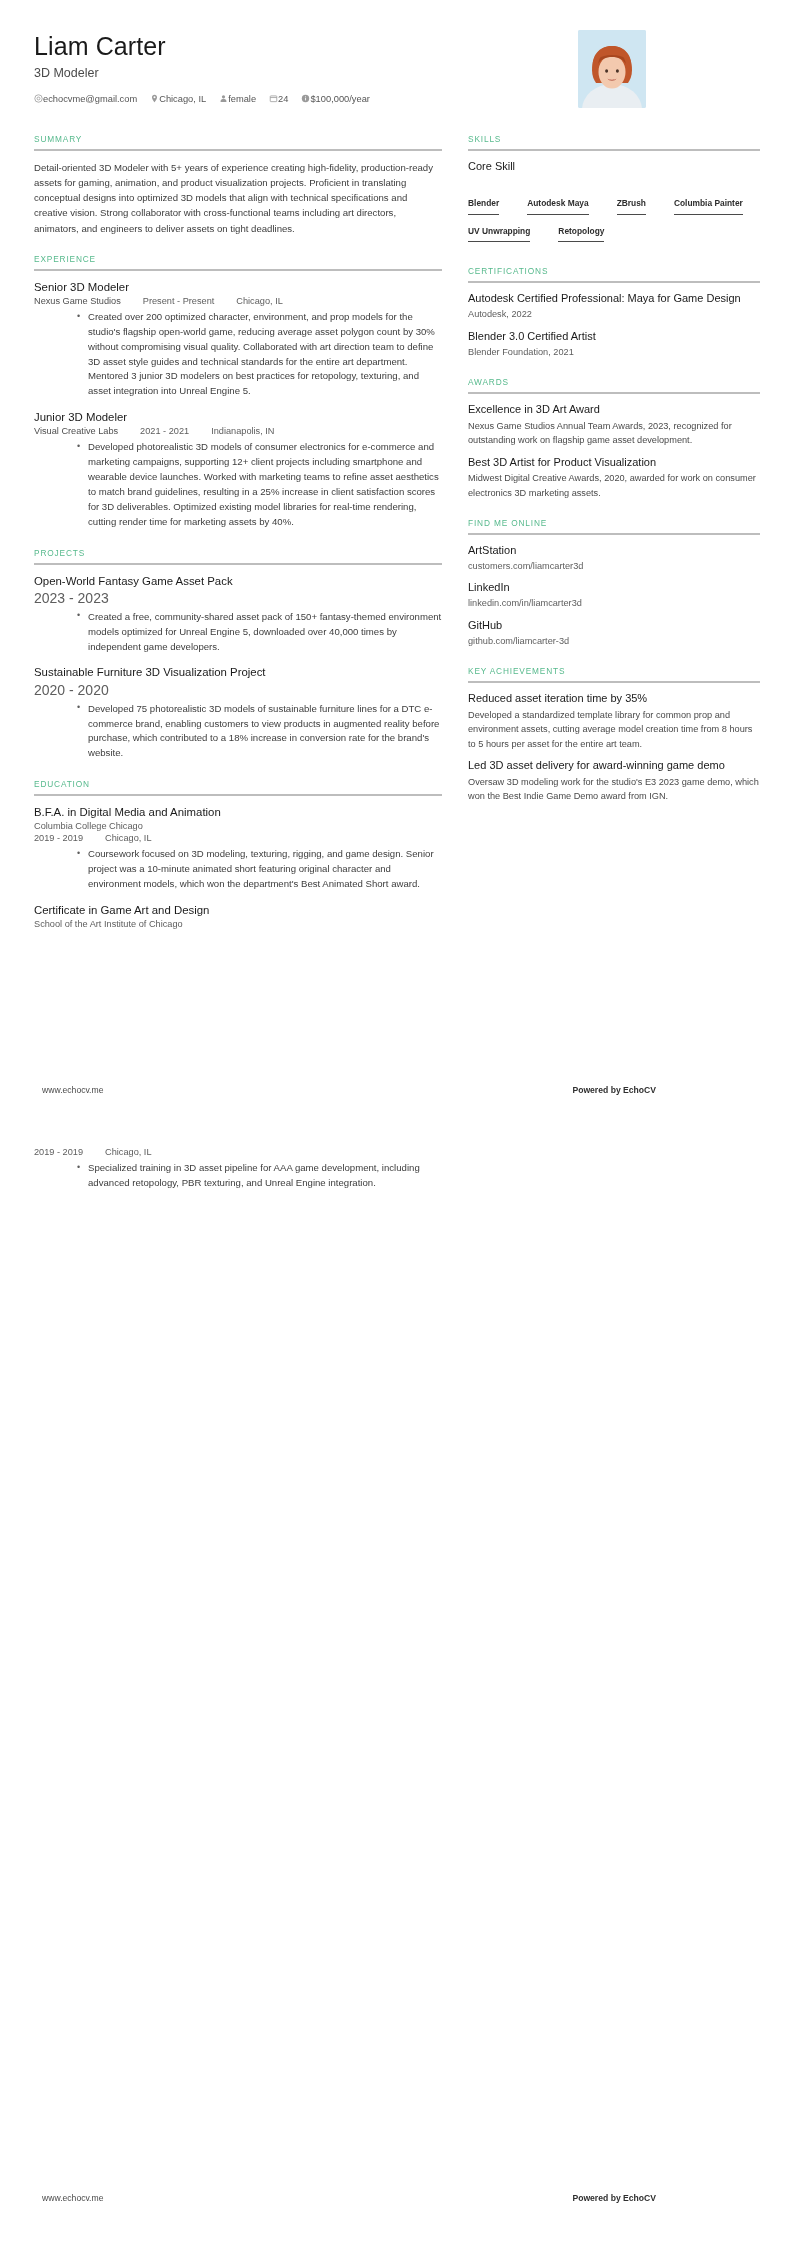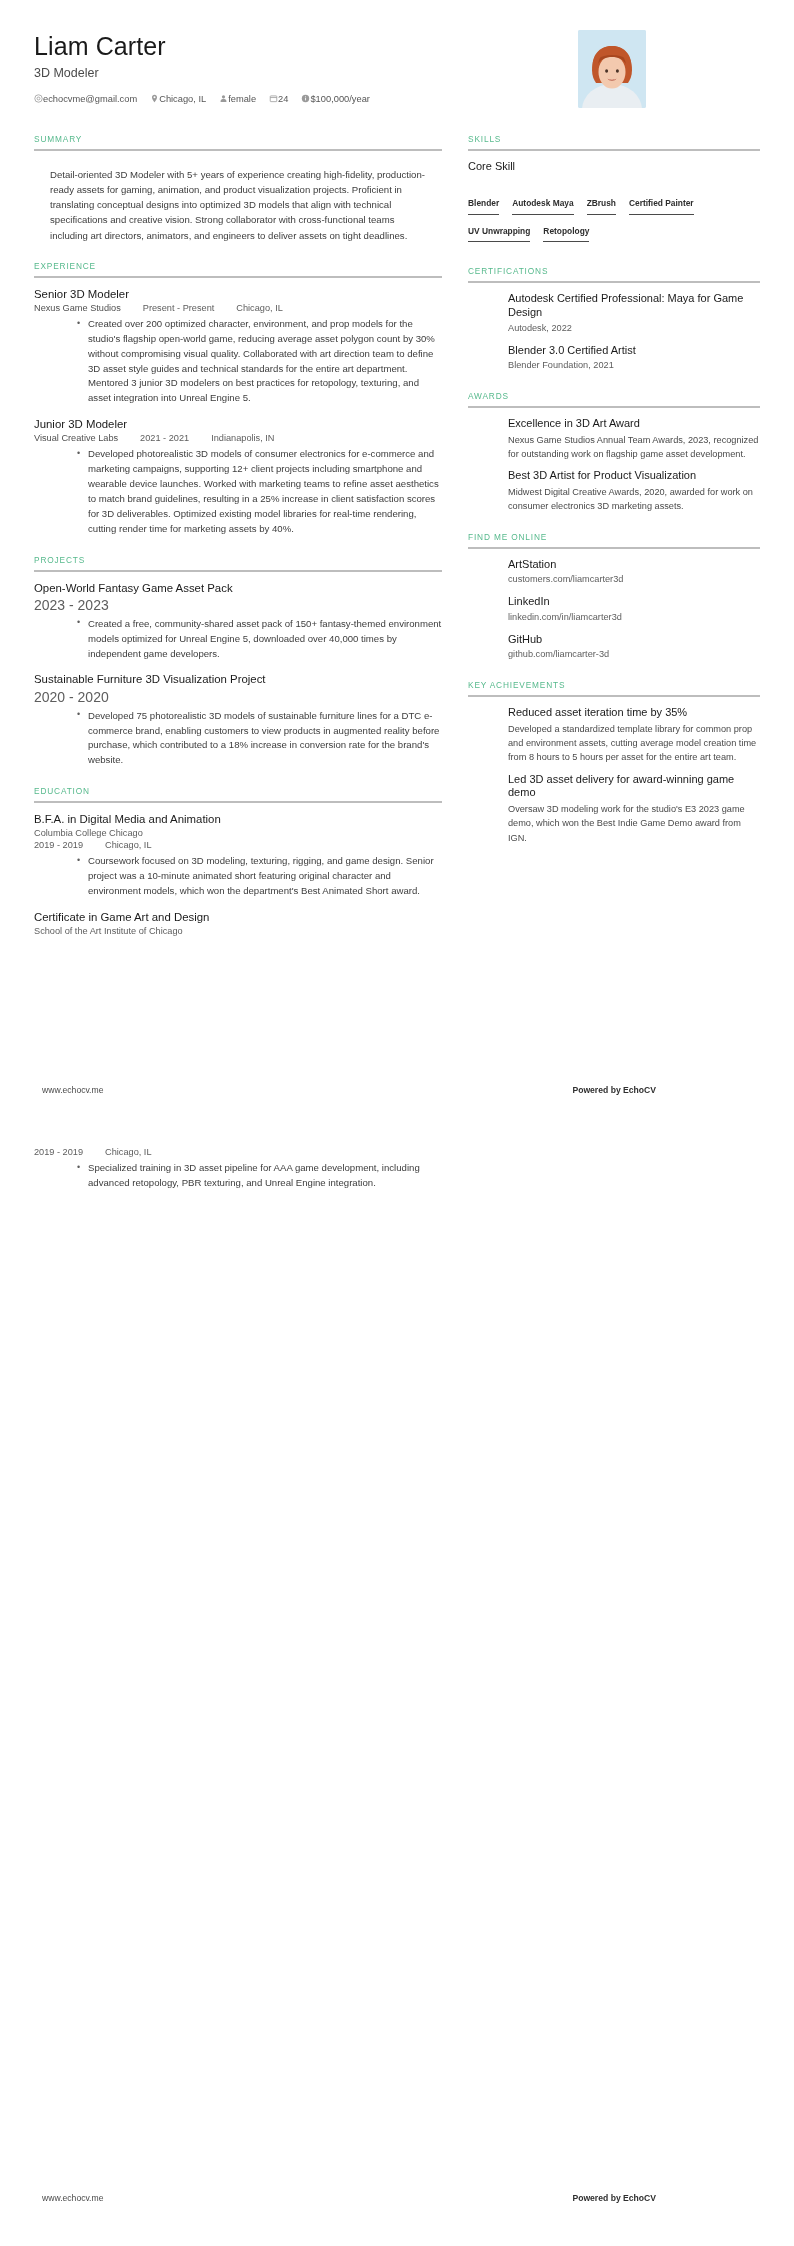--- a/index.html
+++ b/index.html
@@ -101,21 +101,21 @@
   .section-rule {
     height: 2px;
     background: #bdbdbd;
     margin-bottom: 9px;
   }
 
   .summary-text {
     font-size: 9.6px;
     line-height: 1.58;
     color: #3d3d3d;
-    margin: 16px;
+    margin: 0;
     text-align: left;
   }
 
   
   .entry { margin-bottom: 11px; }
   .entry:last-child { margin-bottom: 0; }
   .entry-title {
     font-size: 11.4px;
     font-weight: 400;
     color: #1a1a1a;
@@ -161,21 +161,21 @@
   ul.bullets li::before {
     content: "\2022";
     position: absolute;
     left: -9px;
     top: -0.5px;
     color: #5d5d5d;
     font-size: 9px;
   }
 
   
-  .r-block { margin-bottom: 8px; margin-left: 40px; }
+  .r-block { margin-bottom: 8px; }
   .r-title {
     font-size: 11px;
     font-weight: 400;
     color: #1a1a1a;
     margin: 0 0 2px 0;
     line-height: 1.25;
   }
   .r-sub {
     font-size: 9.2px;
     color: #5d5d5d;
@@ -192,21 +192,21 @@
   
   .skill-group-title {
     font-size: 11px;
     color: #1a1a1a;
     font-weight: 400;
     margin: 0 0 6px 0;
   }
   .skill-tags {
     display: flex;
     flex-wrap: wrap;
-    gap: 4px 13px;
+    gap: 4px 28px;
     margin-top: 25px;
   }
   .skill-tag {
     font-size: 8.4px;
     font-weight: 700;
     color: #2d2d2d;
     padding: 0 0 4px 0;
     border-bottom: 1.4px solid #4a4a4a;
     line-height: 1.5;
     white-space: nowrap;
@@ -399,21 +399,21 @@
     <div class="col-right">
 
       <div class="section">
         <div class="section-title">SKILLS</div>
         <div class="section-rule"></div>
         <div class="skill-group-title">Core Skill</div>
         <div class="skill-tags">
           <span class="skill-tag">Blender</span>
           <span class="skill-tag">Autodesk Maya</span>
           <span class="skill-tag">ZBrush</span>
-          <span class="skill-tag">Certified Painter</span>
+          <span class="skill-tag">Columbia Painter</span>
           <span class="skill-tag">UV Unwrapping</span>
           <span class="skill-tag">Retopology</span>
         </div>
       </div>
 
       <div class="section">
         <div class="section-title">CERTIFICATIONS</div>
         <div class="section-rule"></div>
         <div class="r-block">
           <div class="r-title">Autodesk Certified Professional: Maya for Game Design</div>

